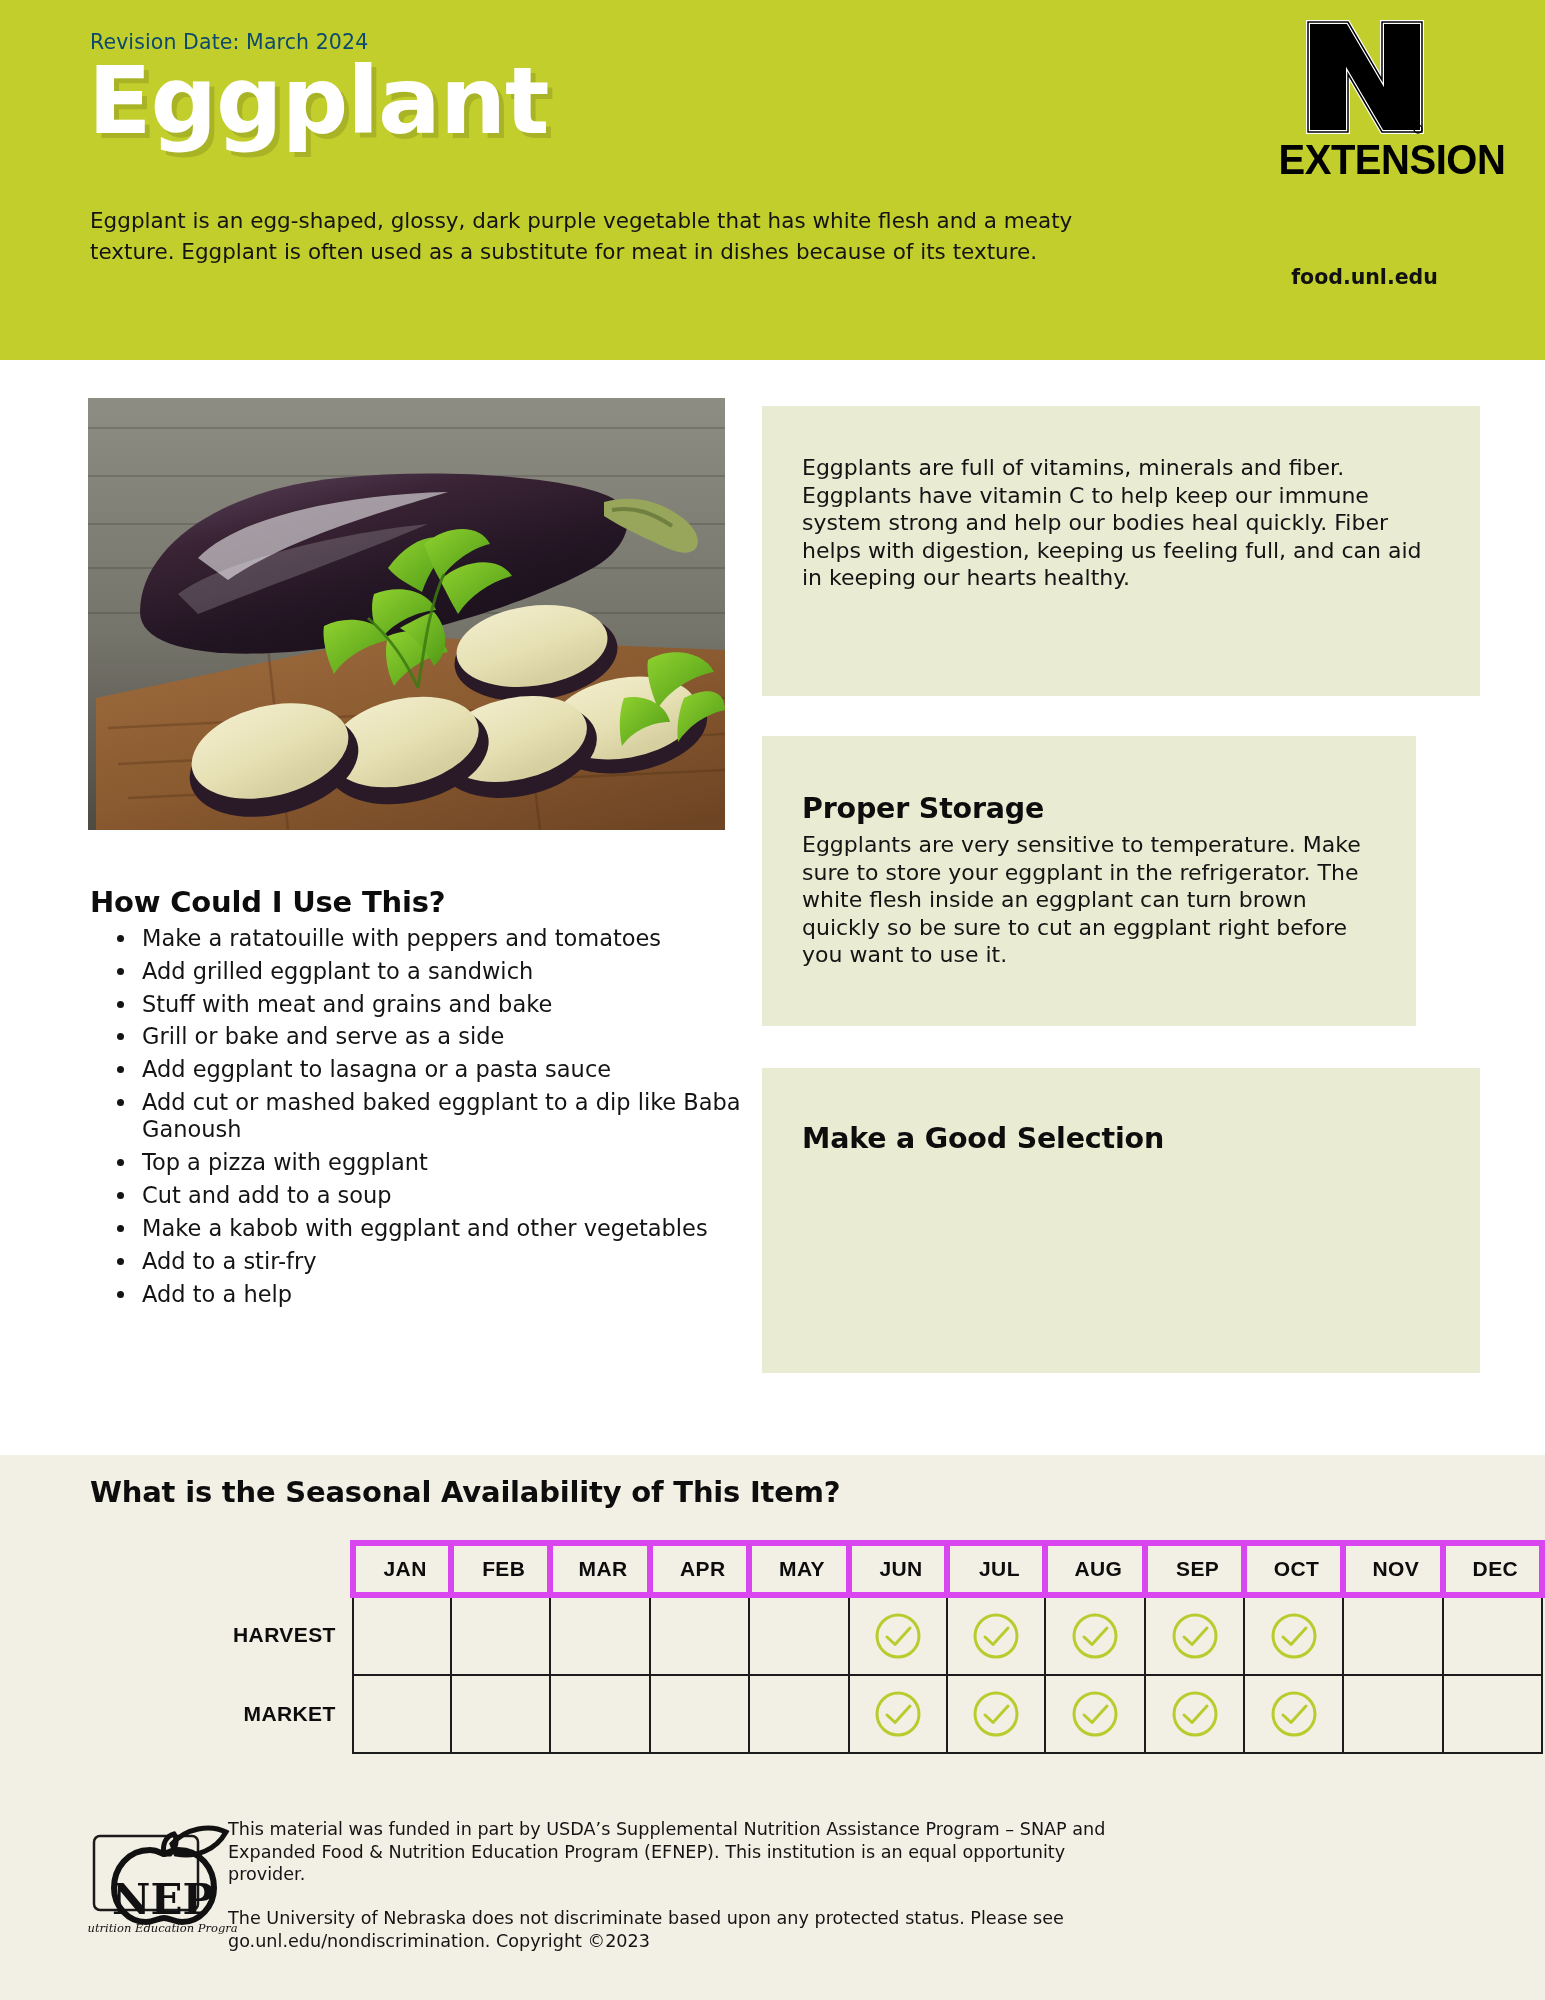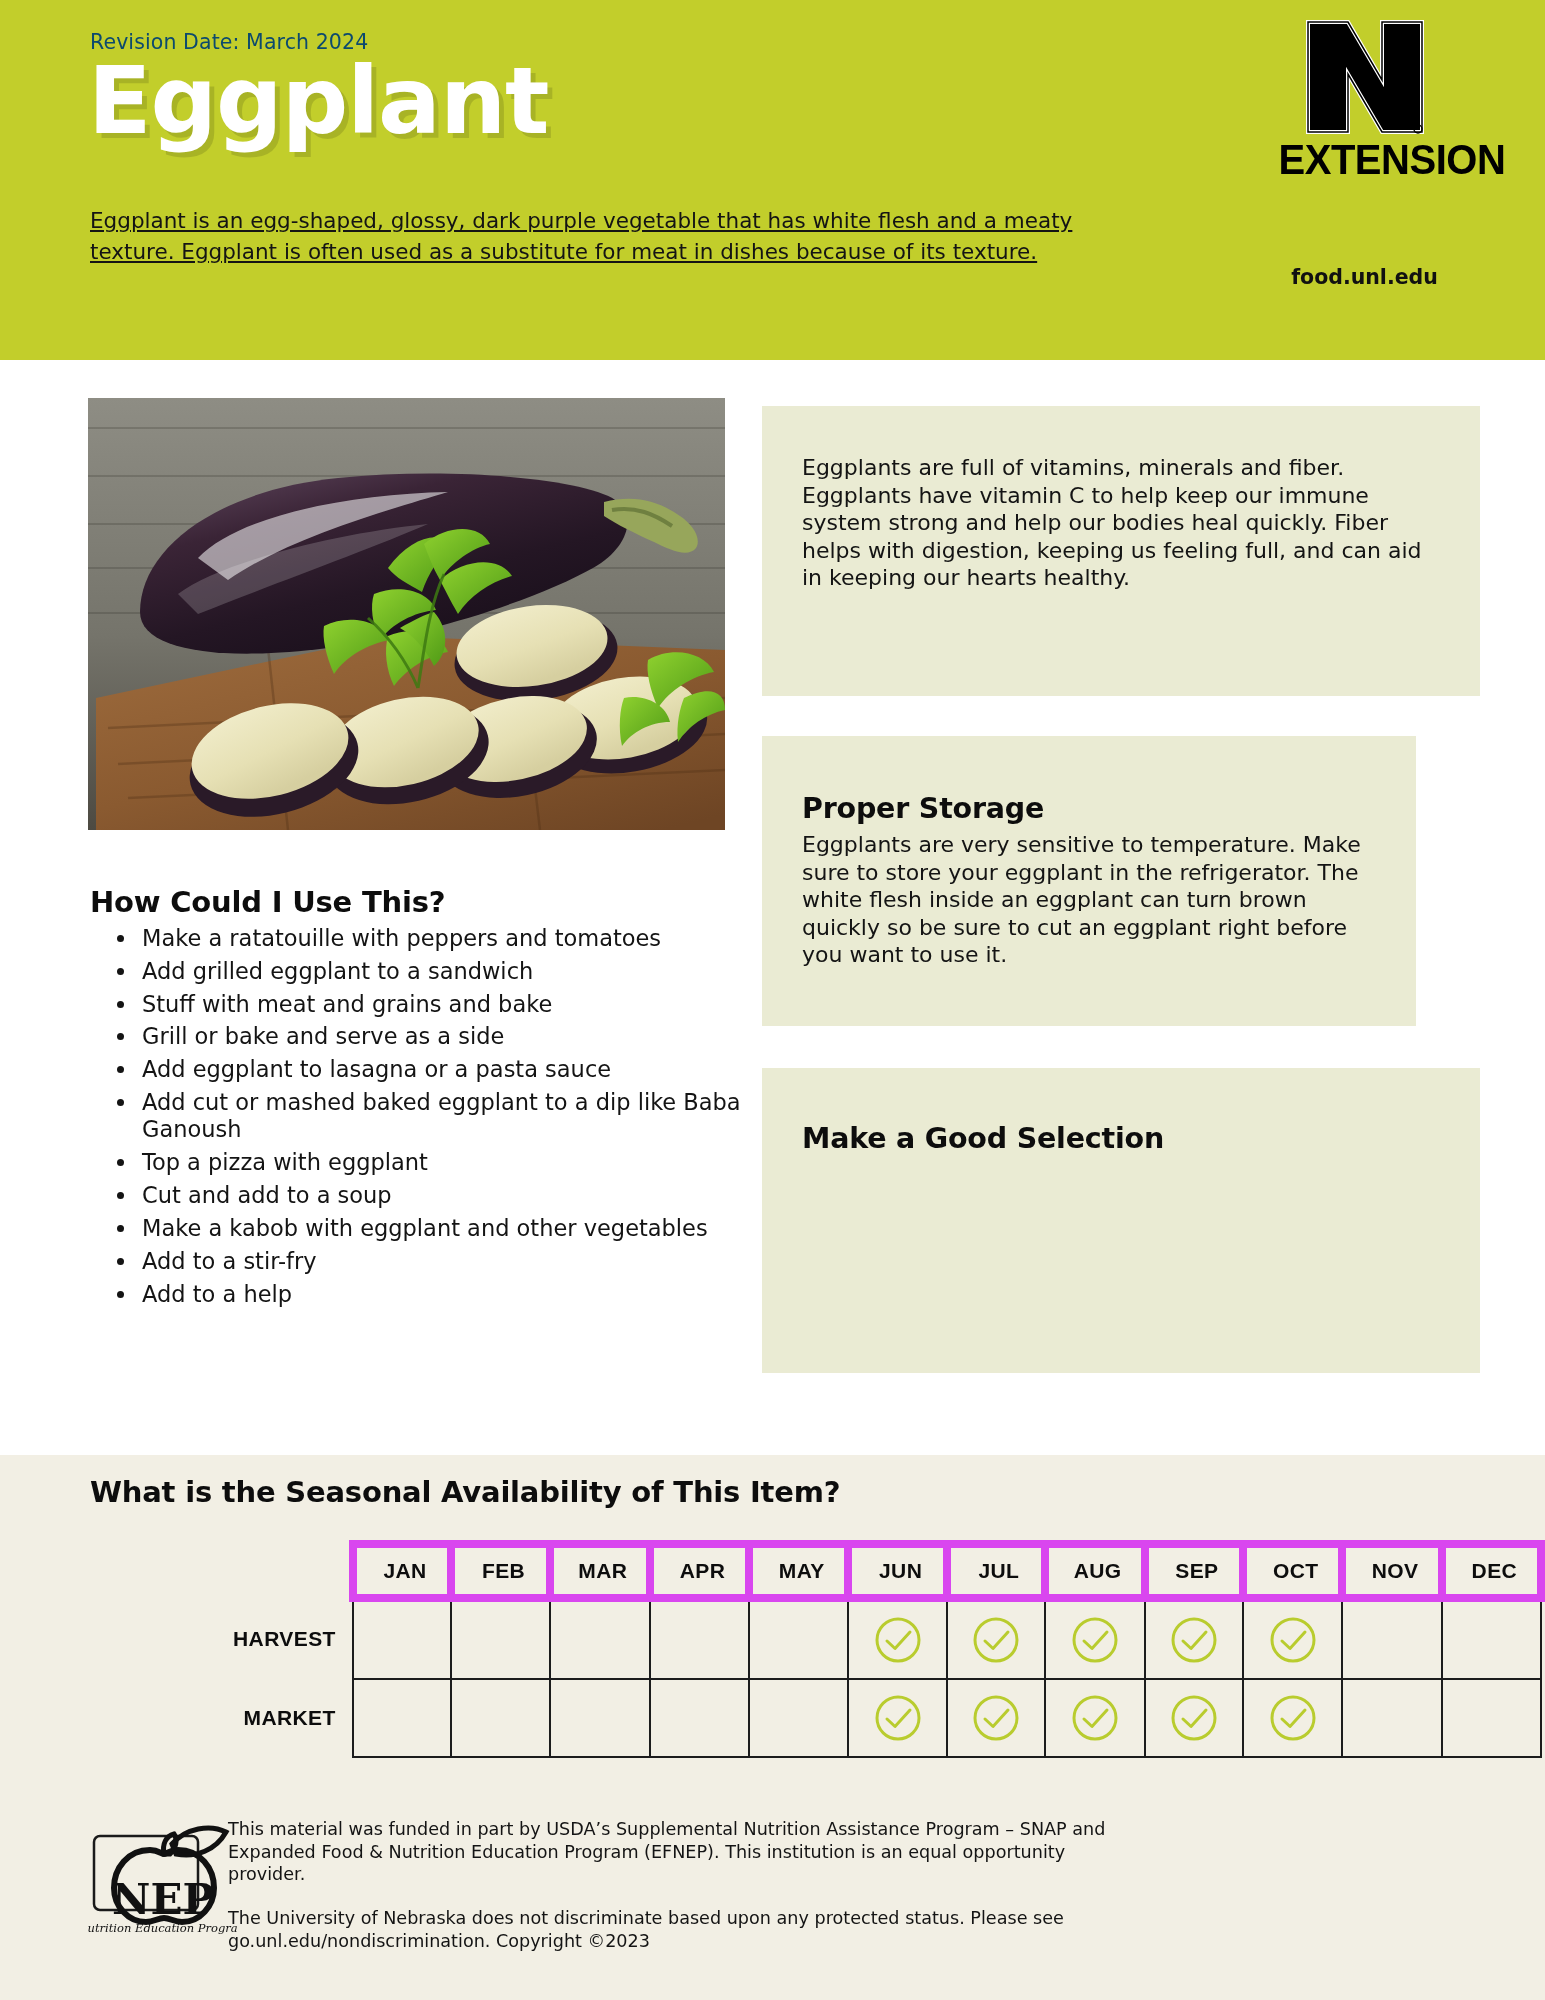--- a/index.html
+++ b/index.html
@@ -25,21 +25,21 @@
   .title{
     position:absolute;left:88px;top:55px;
     font-size:93px;line-height:1;
     font-weight:bold;color:#ffffff;
     letter-spacing:-1px;
     font-family:"DejaVu Sans", sans-serif;
     text-shadow:5px 5px 0 rgba(0,0,0,0.13);
   }
   .intro{
     position:absolute;left:90px;top:206px;width:1040px;
-    font-size:21.5px;line-height:1.44;color:#141414;text-decoration:underline;
+    font-size:21.5px;line-height:1.44;color:#141414;
   }
 
   
   .logo-wrap{position:absolute;left:1272px;top:18px;width:185px;}
   .n-logo{display:block;margin:0 auto;}
   .extension{
     margin-top:2px;
     text-align:center;
     font-size:43px;line-height:1;
     font-weight:bold;color:#000;
@@ -101,21 +101,21 @@
   .season-head{
     position:absolute;left:90px;top:1475px;
     font-size:29px;font-weight:bold;color:#0d0d0d;letter-spacing:-0.2px;
   }
   table.season{
     position:absolute;left:232px;top:1540px;
     border-collapse:collapse;
   }
   table.season th.mon{
     width:98px;height:44px;
-    border:8px solid #d946ef;
+    border:6px solid #d946ef;
     font-size:21px;font-weight:bold;color:#0d0d0d;
     letter-spacing:0.4px;
     text-align:center;vertical-align:middle;
     font-family:"Liberation Sans", sans-serif;
     padding-left:7px;
   }
   table.season td.cell{
     width:98px;height:74px;
     border:2px solid #1c1c1c;
     text-align:center;vertical-align:middle;

